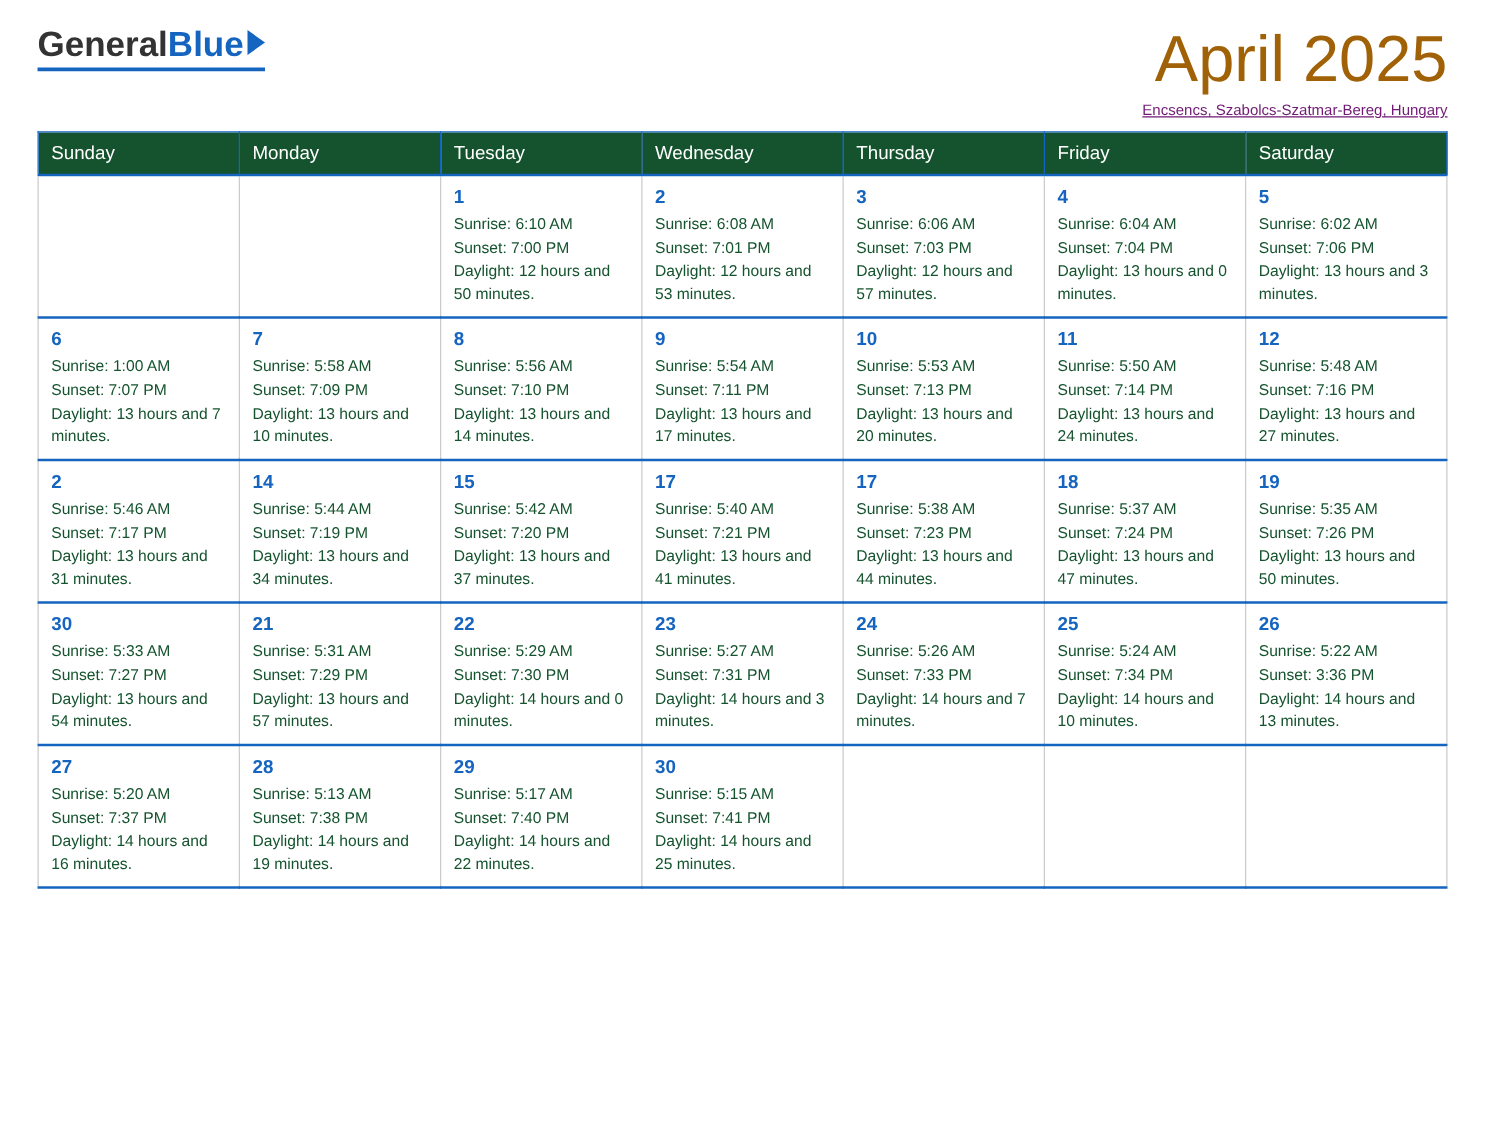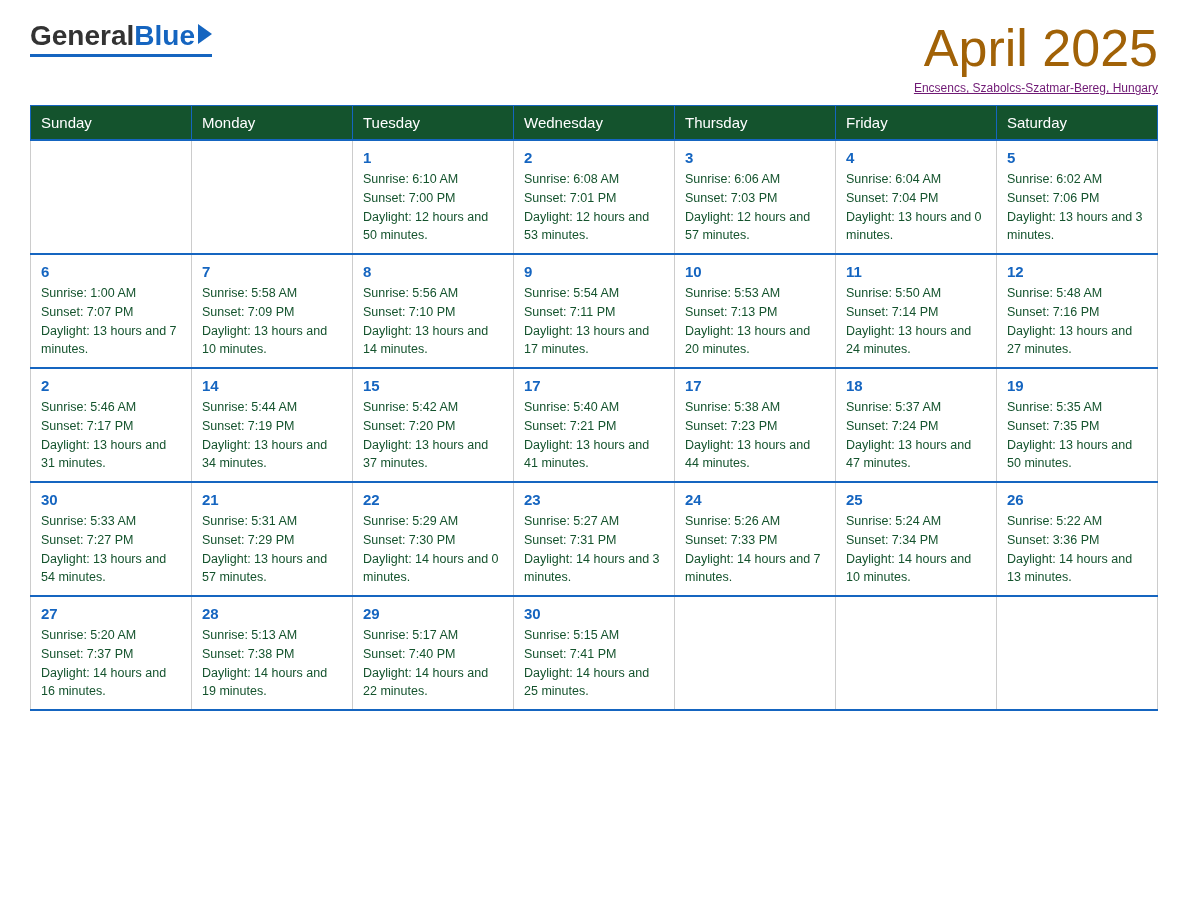--- a/index.html
+++ b/index.html
@@ -274,21 +274,21 @@
         <td>
           <span class="day-number">18</span>
           <div class="day-info">Sunrise: 5:37 AM
 Sunset: 7:24 PM
 Daylight: 13 hours
 and 47 minutes.</div>
         </td>
         <td>
           <span class="day-number">19</span>
           <div class="day-info">Sunrise: 5:35 AM
-Sunset: 7:35 PM
+Sunset: 7:26 PM
 Daylight: 13 hours
 and 50 minutes.</div>
         </td>
       </tr>
       <tr>
         <td>
           <span class="day-number">30</span>
           <div class="day-info">Sunrise: 5:33 AM
 Sunset: 7:27 PM
 Daylight: 13 hours

